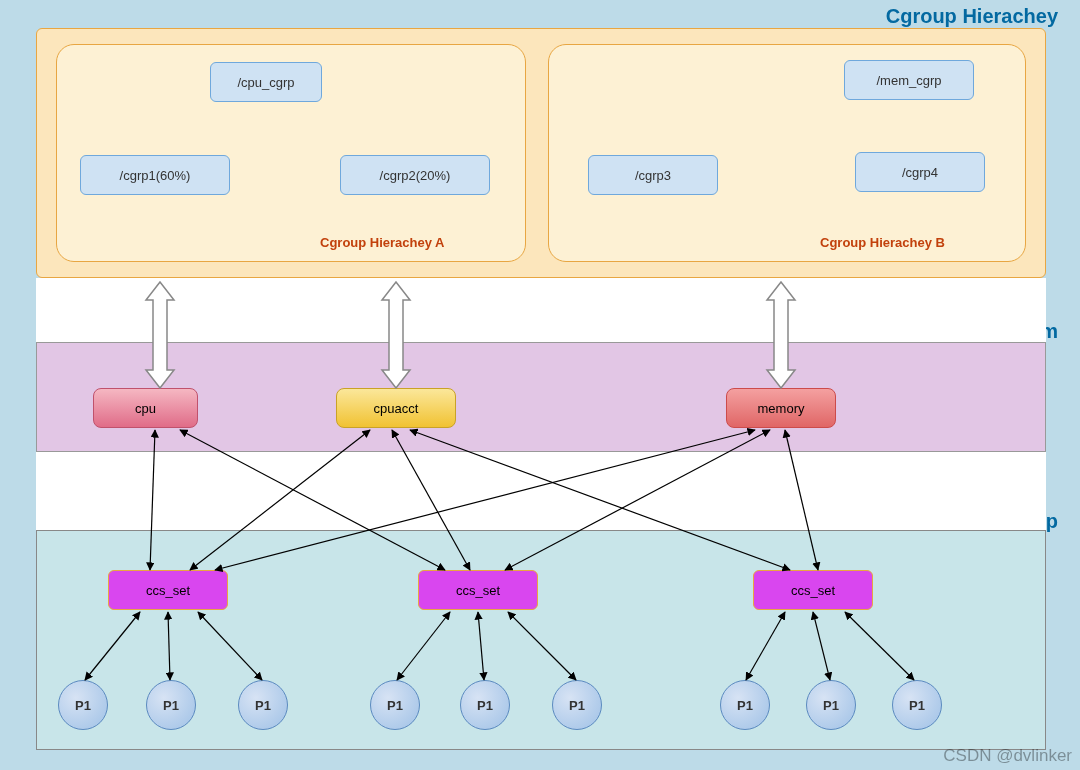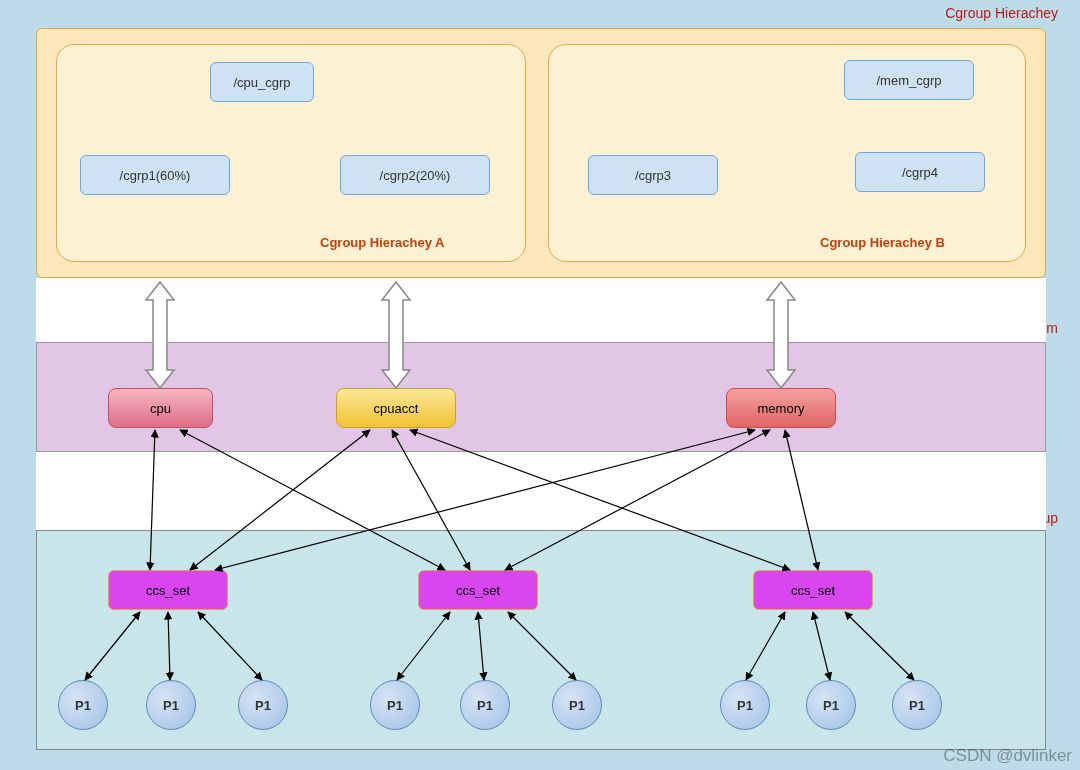--- a/index.html
+++ b/index.html
@@ -17,49 +17,49 @@
   .hier-inner{background:#fdf1d4;border:1px solid #e8a642;border-radius:18px}
   .subsys-panel{background:#e2c6e5;border:1px solid #999}
   .ctrl-panel{background:#c8e5e9;border:1px solid #888}
   .box{position:absolute;display:flex;align-items:center;justify-content:center;border-radius:6px;font-size:13px;box-sizing:border-box}
   .blue-box{background:#cfe2f3;border:1px solid #6fa8dc;color:#333}
   .pink-box{background:linear-gradient(#f5b7c2,#e06c88);border:1px solid #c0516c;border-radius:8px}
   .yellow-box{background:linear-gradient(#fbe79a,#f1c232);border:1px solid #c9a227;border-radius:8px}
   .red-box{background:linear-gradient(#f4a0a0,#e06666);border:1px solid #cc4b4b;border-radius:8px}
   .orange-box{background:#d946ef;border:1px solid #e8a642;border-radius:6px}
   .proc{background:radial-gradient(circle at 35% 35%,#d7e3f4,#9fc1e6);border:1px solid #5b8ac0;border-radius:50%;font-weight:bold;color:#333}
-  .sect-label{position:absolute;font-weight:normal;font-size:14px;color:#b91c1c}
+  .sect-label{position:absolute;font-weight:bold;font-size:20px;color:#0369a1}
   .hier-label{position:absolute;font-weight:bold;font-size:13px;color:#c2410c}
   .watermark{position:absolute;right:8px;bottom:4px;font-size:17px;color:rgba(0,0,0,.35)}
 </style>
 </head>
 <body>
 
 <div class="sect-label" style="right:22px;top:5px">Cgroup Hierachey</div>
 <div class="sect-label" style="right:22px;top:320px">subsytem</div>
 <div class="sect-label" style="right:22px;top:510px">control group</div>
 
 <div class="panel hier-outer" style="left:36px;top:28px;width:1010px;height:250px"></div>
 
 <div class="panel hier-inner" style="left:56px;top:44px;width:470px;height:218px"></div>
-<div class="box blue-box" style="left:210px;top:62px;width:104px;height:40px">/cpu_cgrp</div>
+<div class="box blue-box" style="left:210px;top:62px;width:112px;height:40px">/cpu_cgrp</div>
 <div class="box blue-box" style="left:80px;top:155px;width:150px;height:40px">/cgrp1(60%)</div>
 <div class="box blue-box" style="left:340px;top:155px;width:150px;height:40px">/cgrp2(20%)</div>
 <div class="hier-label" style="left:320px;top:235px">Cgroup Hierachey A</div>
 
 <div class="panel hier-inner" style="left:548px;top:44px;width:478px;height:218px"></div>
 <div class="box blue-box" style="left:844px;top:60px;width:130px;height:40px">/mem_cgrp</div>
 <div class="box blue-box" style="left:588px;top:155px;width:130px;height:40px">/cgrp3</div>
 <div class="box blue-box" style="left:855px;top:152px;width:130px;height:40px">/cgrp4</div>
 <div class="hier-label" style="left:820px;top:235px">Cgroup Hierachey B</div>
 
 <div class="panel" style="left:36px;top:278px;width:1010px;height:64px;background:#fff"></div>
 
 <div class="panel subsys-panel" style="left:36px;top:342px;width:1010px;height:110px"></div>
-<div class="box pink-box" style="left:108px;top:388px;width:105px;height:40px">cpu</div>
+<div class="box pink-box" style="left:93px;top:388px;width:105px;height:40px">cpu</div>
 <div class="box yellow-box" style="left:336px;top:388px;width:120px;height:40px">cpuacct</div>
 <div class="box red-box" style="left:726px;top:388px;width:110px;height:40px">memory</div>
 
 <div class="panel" style="left:36px;top:452px;width:1010px;height:78px;background:#fff"></div>
 
 <div class="panel ctrl-panel" style="left:36px;top:530px;width:1010px;height:220px"></div>
 
 <div class="box orange-box" style="left:108px;top:570px;width:120px;height:40px">ccs_set</div>
 <div class="box orange-box" style="left:418px;top:570px;width:120px;height:40px">ccs_set</div>
 <div class="box orange-box" style="left:753px;top:570px;width:120px;height:40px">ccs_set</div>

